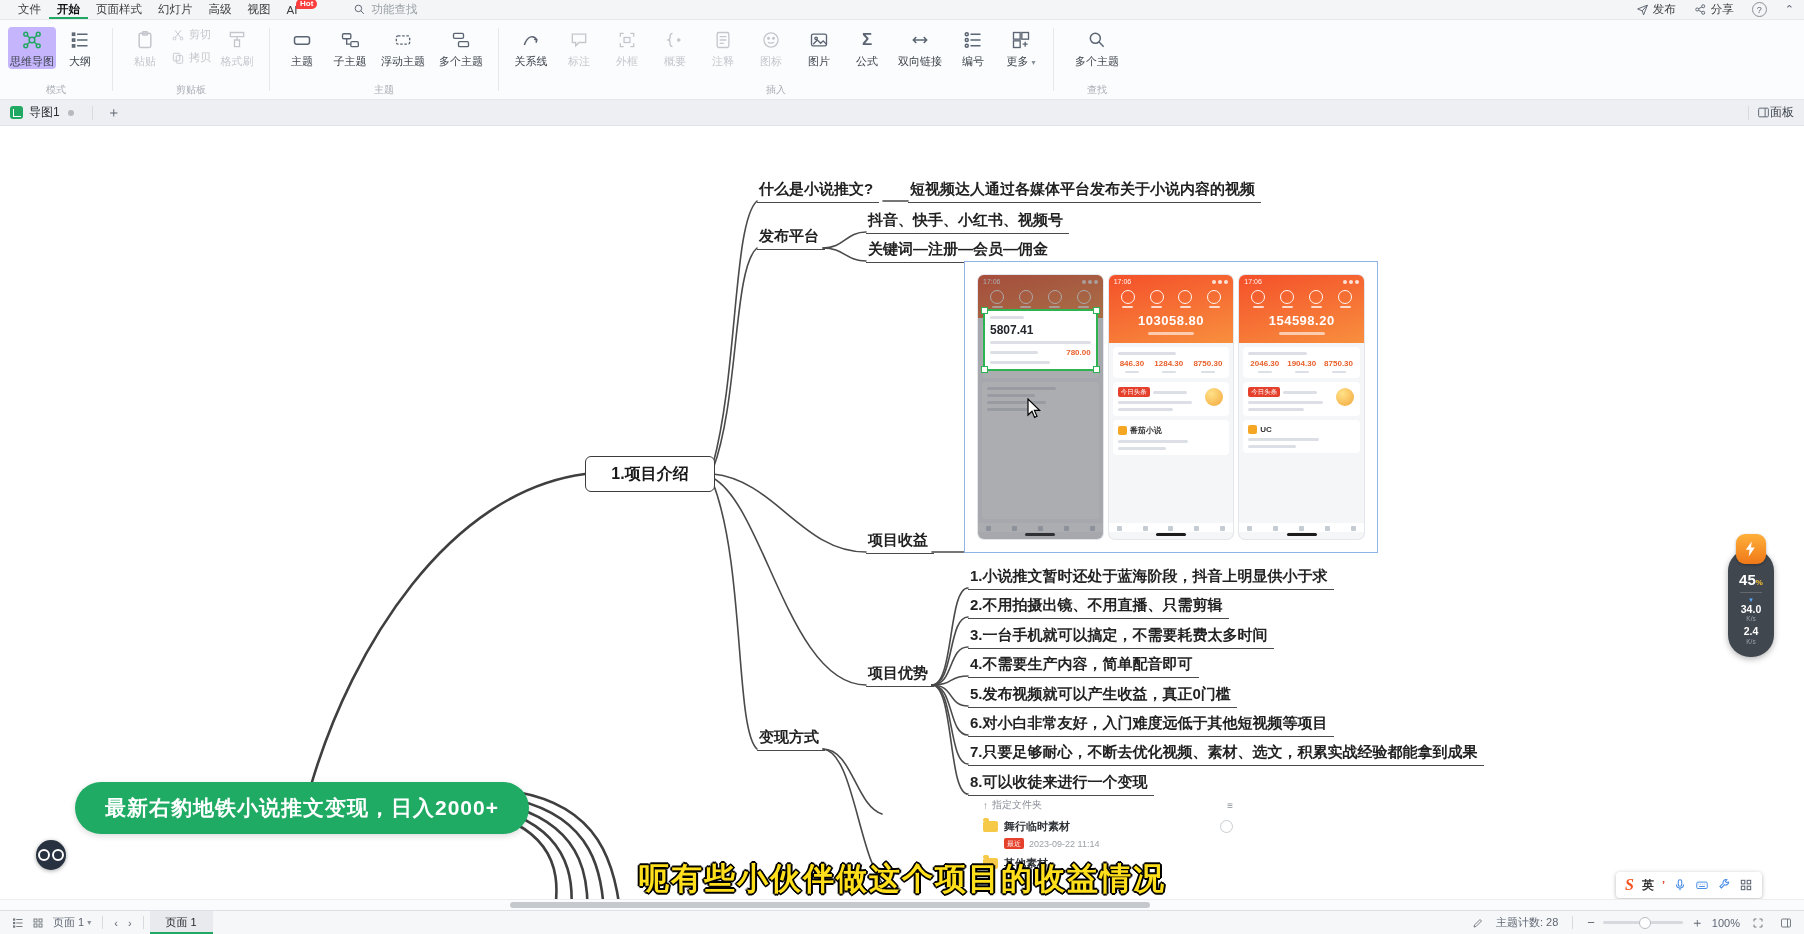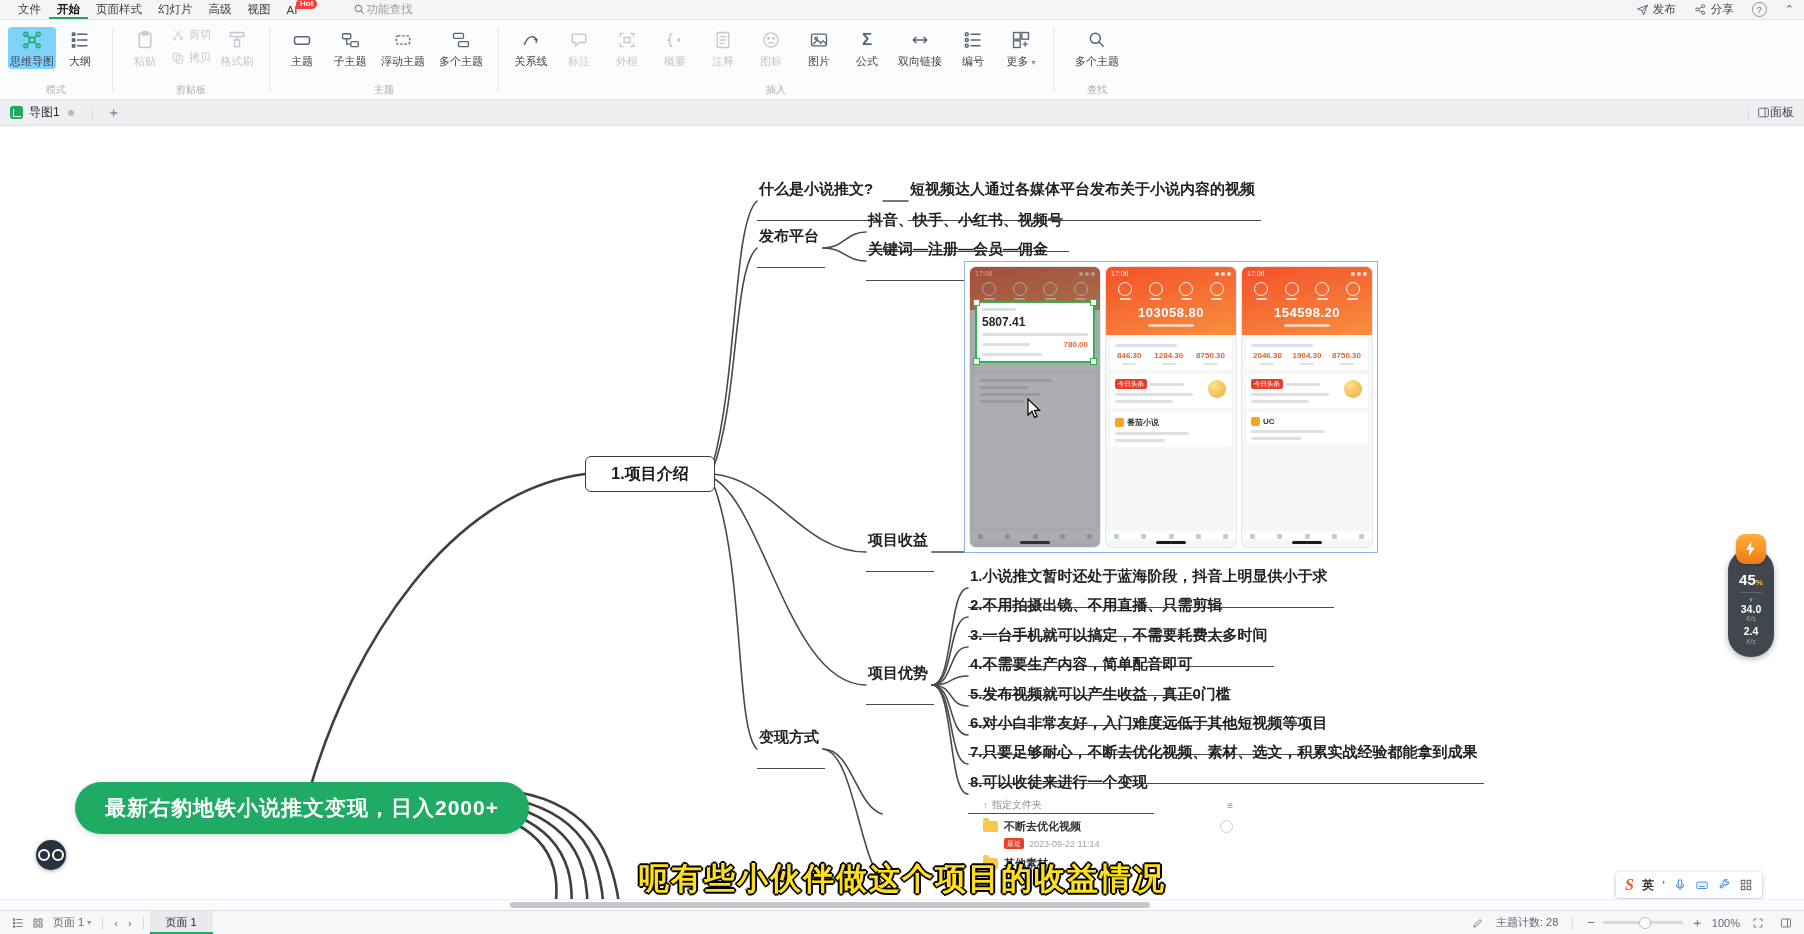--- a/index.html
+++ b/index.html
@@ -5,64 +5,64 @@
   html,body{margin:0;padding:0;background:#e8e8e8;font-family:"Liberation Sans","DejaVu Sans",sans-serif;}
   .screen{position:relative;width:1804px;height:934px;background:#fff;overflow:hidden;font-family:"Liberation Sans","DejaVu Sans",sans-serif;}
   svg{display:block}
   .hiddefs{position:absolute;width:0;height:0;overflow:hidden}
 
   
   .menubar{position:absolute;left:0;top:0;right:0;height:20px;background:#f4f5f6;border-bottom:1px solid #e6e8eb;display:flex;align-items:center;padding:0 10px;font-size:11.5px;color:#3c4043;z-index:45;box-sizing:border-box}
   .mtab{position:relative;padding:2px 8px;cursor:default;white-space:nowrap}
   .mtab.active{font-weight:bold;color:#111;box-shadow:inset 0 -2px 0 #21a862}
   .hotbadge{position:absolute;top:-3px;right:-12px;background:#fa3e3e;color:#fff;font-size:8px;font-weight:bold;line-height:10px;padding:0 4px;border-radius:6px 6px 6px 1px}
-  .msearch{display:flex;align-items:center;margin-left:48px;color:#9aa0a6}
+  .msearch{display:flex;align-items:center;gap:5px;margin-left:48px;color:#9aa0a6}
   .mright{margin-left:auto;display:flex;align-items:center;gap:18px;color:#3c4043}
   .mr-item{display:flex;align-items:center;gap:4px}
   .mico{width:13px;height:13px;color:#5f6673}
   .helpcirc{width:13px;height:13px;border:1px solid #8a9098;border-radius:50%;display:flex;align-items:center;justify-content:center;font-size:9px;color:#5f6673}
   .collapse{font-size:11px;color:#5f6673}
 
   
   .toolbar{position:absolute;left:0;top:20px;right:0;height:80px;background:#fbfcfd;border-bottom:1px solid #e4e7ea;display:flex;align-items:stretch;z-index:45;box-sizing:border-box}
   .tgroup{position:relative;display:flex;align-items:flex-start;padding:7px 8px 16px}
   .gname{position:absolute;bottom:2px;left:0;right:0;text-align:center;font-size:10px;color:#a8adb5}
   .vsep{width:1px;background:#e6e8ec;margin:8px 0}
   .titem{width:48px;display:flex;flex-direction:column;align-items:center;gap:4px;padding-top:3px;color:#5b6472;border-radius:4px}
   .titem.wide{width:58px}
   .tic{width:20px;height:20px}
   .tic-s{width:14px;height:14px}
   .tlb{font-size:11px;color:#3d434b;white-space:nowrap}
   .titem.dis,.titem.dis .tlb{color:#c3c7cd}
-  .titem.mode-on{background:#7dd3fc}
+  .titem.mode-on{background:#c4b5fd}
   .titem.mode-on .tic{color:#21a862}
   .stack{display:flex;flex-direction:column;justify-content:center;gap:8px;padding:0 2px}
   .sitem{display:flex;align-items:center;gap:4px;font-size:11px;color:#3d434b}
   .sitem.dis{color:#c3c7cd}
   .sigma{font-size:17px;font-weight:bold;line-height:20px}
   .caret{font-size:8px;color:#8a9098}
 
   
   .tabbar{position:absolute;left:0;top:100px;right:0;height:26px;background:#edeff2;border-bottom:1px solid #dfe2e6;display:flex;align-items:center;padding:0 10px;z-index:45;box-sizing:border-box;font-size:12px;color:#2a2e33}
   .docico{width:13px;height:13px;border-radius:3px;background:#21a862;position:relative;margin-right:6px}
   .docico:after{content:"";position:absolute;left:3px;top:3px;width:7px;height:7px;border-left:1.5px solid #fff;border-bottom:1.5px solid #fff}
   .unsaved{width:6px;height:6px;border-radius:50%;background:#b6babf;margin:0 10px 0 8px}
   .tb-sep{width:1px;height:14px;background:#d7dade;margin:0 8px}
   .tb-plus{font-size:14px;color:#5f6673;padding:0 6px}
   .tb-right{margin-left:auto;display:flex;align-items:center;color:#3d434b}
 
   
   .canvas{position:absolute;left:0;top:127px;right:0;bottom:34px;background:#fff;z-index:0}
   .links{position:absolute;left:0;top:0;z-index:1;pointer-events:none}
-  .leaf{position:absolute;white-space:nowrap;font-size:15px;font-weight:600;color:#222;border-bottom:1.6px solid #4a4a4a;padding:0 6px 21px 2px;z-index:2}
+  .leaf{position:absolute;white-space:nowrap;font-size:15px;font-weight:600;color:#222;border-bottom:1.6px solid #4a4a4a;padding:0 6px 3px 2px;z-index:2}
   .central{position:absolute;left:585px;top:456px;width:128px;height:34px;background:#fff;border:1.6px solid #3c3c3c;border-radius:6px;display:flex;align-items:center;justify-content:center;font-size:16px;font-weight:bold;color:#1a1a1a;z-index:3}
   .rootbadge{position:absolute;left:75px;top:782px;height:52px;background:#1fab63;color:#fff;border-radius:28px;display:flex;align-items:center;padding:0 30px;font-size:21px;font-weight:bold;z-index:3;box-shadow:0 2px 6px rgba(0,0,0,.15);letter-spacing:1px}
 
   
-  .imgframe{position:absolute;left:964px;top:261px;width:414px;height:292px;border:1px solid #8fb5e8;background:#fff;box-sizing:border-box;display:flex;gap:6px;padding:5px;z-index:3}
+  .imgframe{position:absolute;left:964px;top:261px;width:414px;height:292px;border:1px solid #8fb5e8;background:#fff;box-sizing:border-box;display:flex;gap:6px;padding:13px;z-index:3}
   .phone{position:relative;flex:1;border-radius:6px;overflow:hidden;background:#f5f6f8;box-shadow:0 0 0 1px #e3e6ea;display:flex;flex-direction:column}
   .ph-head{background:linear-gradient(165deg,#f4502a,#f88f3e);padding:3px 5px 8px;color:#fff;flex:0 0 auto}
   .ph-time{font-size:7px;display:flex;justify-content:space-between;align-items:center;opacity:.95}
   .ph-batt{display:flex;gap:2px}
   .ph-batt i{width:4px;height:4px;border-radius:50%;background:rgba(255,255,255,.85)}
   .ph-ico-row{display:flex;justify-content:space-between;padding:5px 7px 2px}
   .ph-icoCol{display:flex;flex-direction:column;align-items:center;gap:2px}
   .ph-ico{width:12px;height:12px;border:1.2px solid rgba(255,255,255,.92);border-radius:50%}
   .ph-icoCol i{width:11px;height:2px;border-radius:1px;background:rgba(255,255,255,.75)}
   .ph-balance{text-align:center;font-weight:bold;font-size:13px;margin-top:3px;letter-spacing:.5px}
@@ -777,21 +777,21 @@
   </svg>
 
   <div class="filelist">
     <div class="fl-head">
       <span>↑</span>
       <span>指定文件夹</span>
       <span class="sp">≡</span>
     </div>
     <div class="fl-row">
       <span class="folder"></span>
-      <span class="fl-name">不断去优化视频</span>
+      <span class="fl-name">舞行临时素材</span>
       <span class="fl-circ"></span>
     </div>
     <div class="fl-sub">
       <span class="fl-tag">最近</span>
       <span class="fl-date">2023-09-22 11:14</span>
     </div>
     <div class="fl-row">
       <span class="folder"></span>
       <span class="fl-name">其他素材</span>
     </div>

